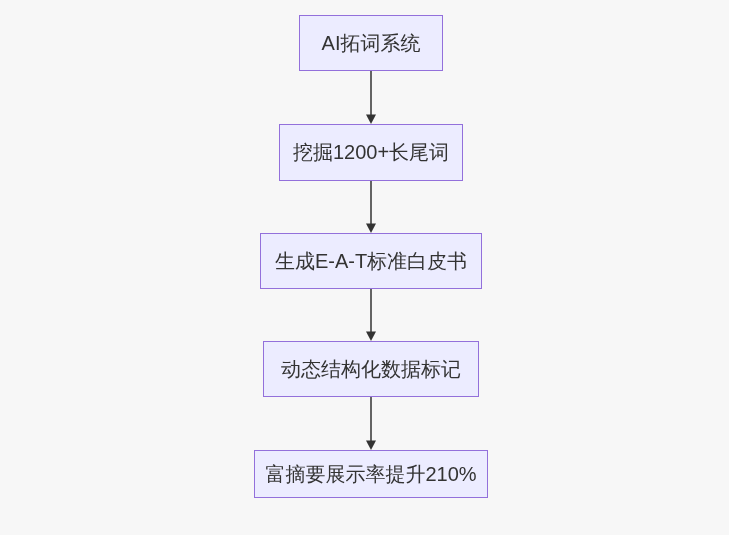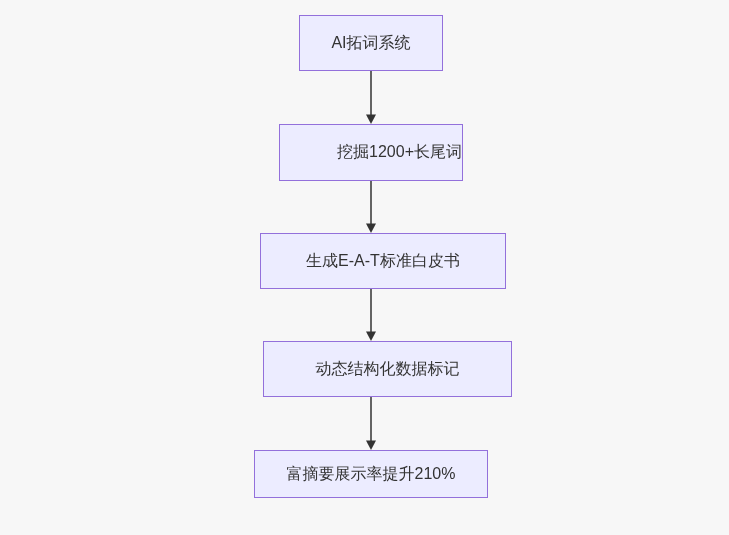--- a/index.html
+++ b/index.html
@@ -13,32 +13,32 @@
     background: var(--bg, #f7f7f7);
     font-family: "Liberation Sans", "DejaVu Sans", sans-serif;
     overflow: hidden;
   }
   .node {
     position: absolute;
     box-sizing: border-box;
     background: var(--node-fill, #ECECFF);
     border: 1px solid var(--node-border, #9370DB);
     color: var(--text, #333333);
-    font-size: 16px;
+    font-size: 20px;
     display: flex;
     align-items: center;
     justify-content: center;
     text-align: center;
     white-space: nowrap;
   }
   
   .n1 { left: 299px; top: 15px;  width: 144px; height: 56px; }
-  .n2 { left: 279px; top: 124px; width: 184px; height: 57px; justify-content: flex-end; }
-  .n3 { left: 260px; top: 233px; width: 246px; height: 56px; }
-  .n4 { left: 263px; top: 341px; width: 249px; height: 56px; }
+  .n2 { left: 279px; top: 124px; width: 184px; height: 57px; }
+  .n3 { left: 260px; top: 233px; width: 222px; height: 56px; }
+  .n4 { left: 263px; top: 341px; width: 216px; height: 56px; }
   .n5 { left: 254px; top: 450px; width: 234px; height: 48px; }
   #edges {
     position: absolute;
     left: 0; top: 0;
     width: 729px; height: 535px;
     pointer-events: none;
   }
   #edges line {
     stroke: var(--arrow, #333333);
     stroke-width: 1.5;

